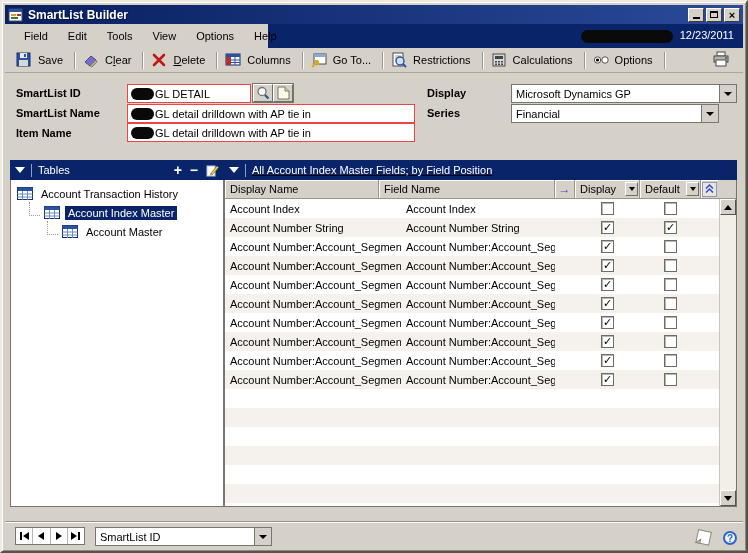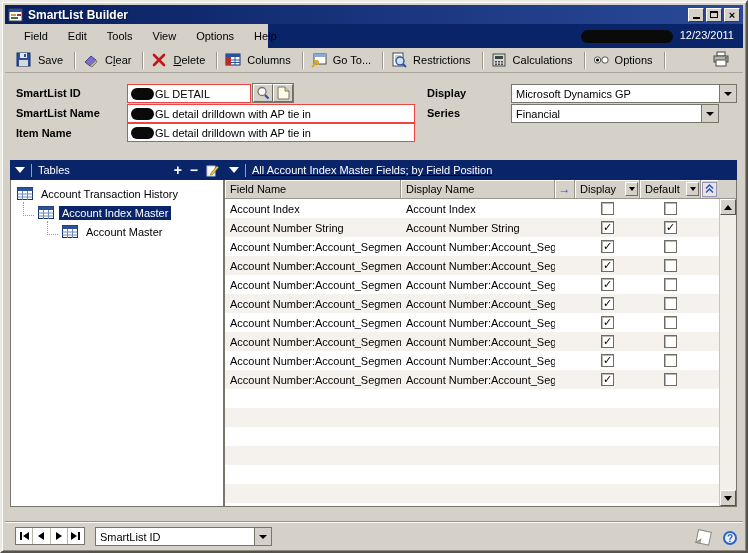--- a/index.html
+++ b/index.html
@@ -320,21 +320,21 @@
     </div>
     <div class="panel-body tree">
       <div class="tree-item" style="padding-left:4px;">
         <svg class="tbl-icon" viewBox="0 0 16 13">
           <rect x="0.5" y="0.5" width="15" height="12" fill="#fff" stroke="#15306a"></rect>
           <rect x="0.5" y="0.5" width="15" height="3.5" fill="#2a52a0"></rect>
           <path d="M0.5 7 H15.5 M0.5 10 H15.5 M5.5 4 V13 M10.5 4 V13" stroke="#6a8ac0" stroke-width="1"></path>
         </svg>
         <span class="tree-label">Account Transaction History</span>
       </div>
-      <div class="tree-item" style="padding-left:12px;">
+      <div class="tree-item" style="padding-left:18px;">
         <span class="elbow"></span>
         <svg class="tbl-icon" viewBox="0 0 16 13">
           <rect x="0.5" y="0.5" width="15" height="12" fill="#fff" stroke="#15306a"></rect>
           <rect x="0.5" y="0.5" width="15" height="3.5" fill="#2a52a0"></rect>
           <path d="M0.5 7 H15.5 M0.5 10 H15.5 M5.5 4 V13 M10.5 4 V13" stroke="#6a8ac0" stroke-width="1"></path>
         </svg>
         <span class="tree-label selected">Account Index Master</span>
       </div>
       <div class="tree-item" style="padding-left:36px;">
         <span class="elbow"></span>
@@ -349,22 +349,22 @@
   </div>
 
   <div class="panel" style="left:222px; width:513px;text-decoration:underline;">
     <div class="panel-header">
       <span class="ph-arrow"></span>
       <span class="ph-div"></span>
       <span>All Account Index Master Fields; by Field Position</span>
     </div>
     <div class="panel-body">
       <div class="col-header">
+        <div class="hcell hc2">Display Name</div>
         <div class="hcell hc1">Field Name</div>
-        <div class="hcell hc2">Display Name</div>
         <div class="hcell hc3">
             <span class="blue-arrow">→</span>
           </div>
         <div class="hcell hc4">
           <span>Display</span>
           <span class="hdd">
               <span class="dd-arrow"></span>
             </span>
         </div>
         <div class="hcell hc5">

